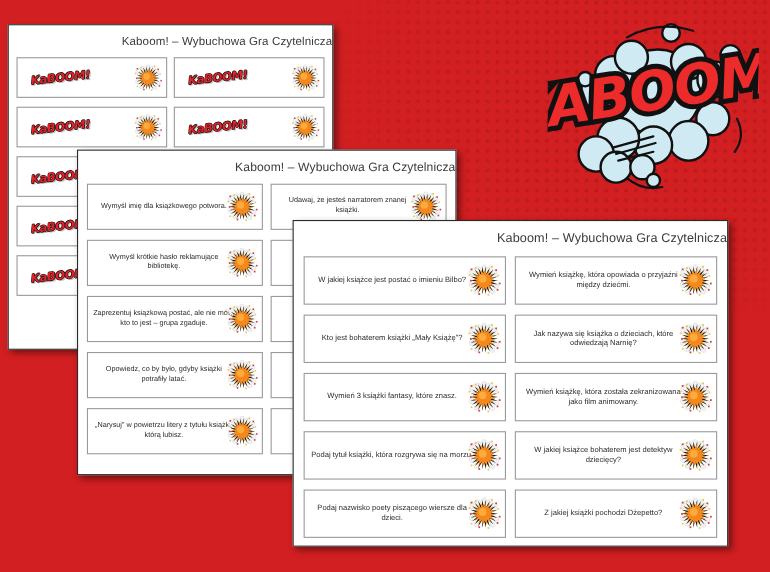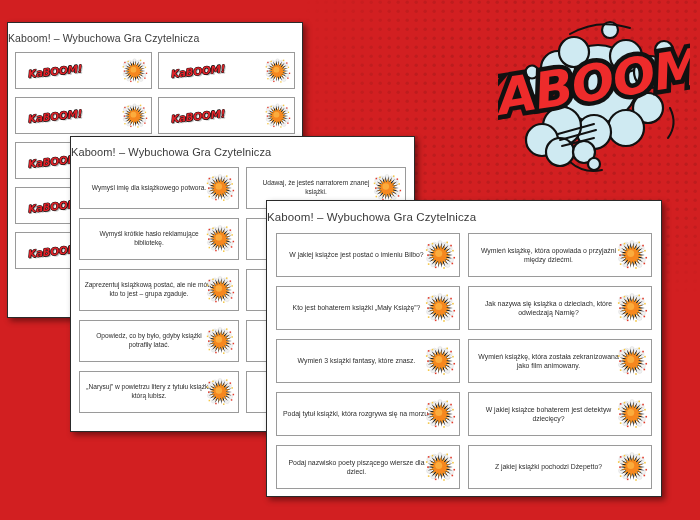--- a/index.html
+++ b/index.html
@@ -26,21 +26,21 @@
   
   .page {
     position: absolute;
     background: #ffffff;
     border: 1px solid #2a2a2a;
     box-shadow: 3px 3px 6px rgba(0,0,0,.45);
     box-sizing: border-box;
     overflow: hidden;
   }
   .page-title {
-    text-align: left;
+    text-align: right;
     color: #3b3b3b;
     font-weight: 400;
     letter-spacing: .1px;
   }
   .cards-grid {
     display: flex;
     justify-content: space-between;
   }
   .card-col {
     display: flex;

